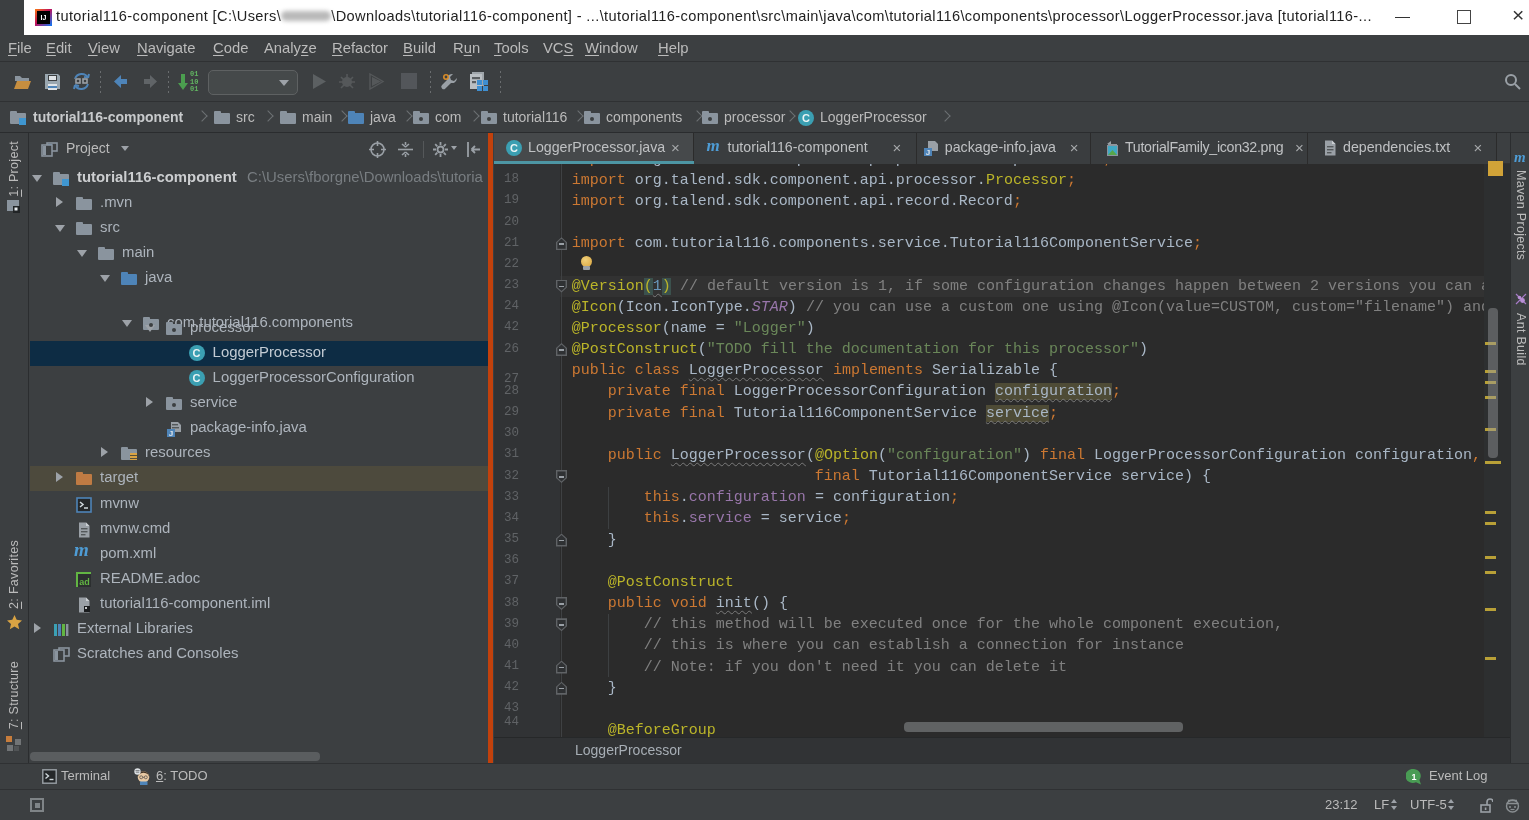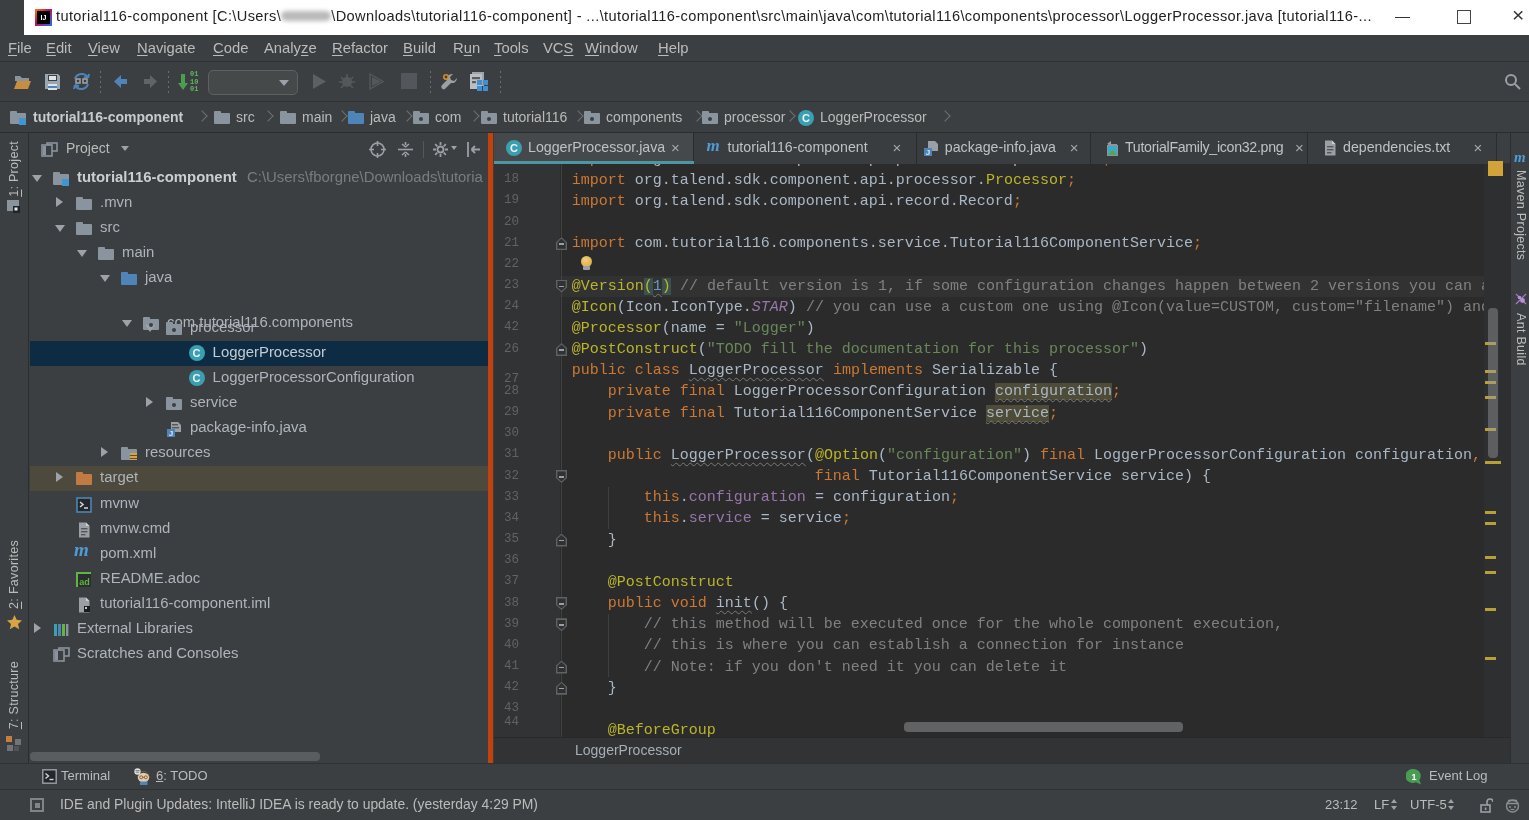--- a/index.html
+++ b/index.html
@@ -692,21 +692,20 @@
   <div class="sbtext" style="left:156px;top:5px;"><u>6</u>: TODO</div>
   <svg class="abs" style="left:1406px;top:6px;" width="17" height="16" viewBox="0 0 17 16">
     <path d="M8 0 a7.5 7 0 1 0 2 13.3 l5 2.2 -1.6 -4.5 A7.5 7 0 0 0 8 0 z" fill="#499c54"></path>
     <text x="8" y="10.5" font-size="9" font-weight="bold" fill="#fff" text-anchor="middle" font-family="Liberation Sans">1</text>
   </svg>
   <div class="sbtext" style="left:1429px;top:5px;">Event Log</div>
 </div>
 <div id="statusbar">
   <div class="abs" style="left:30px;top:8px;width:14px;height:14px;border:2px solid #7f8487;"></div>
   <div class="abs" style="left:34.5px;top:12.5px;width:5px;height:5px;background:#7f8487;"></div>
-  <div class="sbtext" style="left:60px;top:6px;font-size:13.9px;">IDE and Plugin Updates: IntelliJ IDEA is ready to update. (yesterday 4:29 PM)</div>
   <div class="sbtext" style="left:1325px;top:7px;">23:12</div>
   <div class="sbtext" style="left:1374px;top:7px;">LF</div>
   <div class="abs" style="left:1391px;top:9px;width:0;height:0;border-left:3.5px solid transparent;border-right:3.5px solid transparent;border-bottom:4.5px solid #9da2a8;"></div>
   <div class="abs" style="left:1391px;top:15.5px;width:0;height:0;border-left:3.5px solid transparent;border-right:3.5px solid transparent;border-top:4.5px solid #9da2a8;"></div>
   <div class="sbtext" style="left:1410px;top:7px;">UTF-5</div>
   <div class="abs" style="left:1448px;top:9px;width:0;height:0;border-left:3.5px solid transparent;border-right:3.5px solid transparent;border-bottom:4.5px solid #9da2a8;"></div>
   <div class="abs" style="left:1448px;top:15.5px;width:0;height:0;border-left:3.5px solid transparent;border-right:3.5px solid transparent;border-top:4.5px solid #9da2a8;"></div>
   <svg class="abs" style="left:1479px;top:8px;" width="14" height="15" viewBox="0 0 14 15">
     <rect x="2" y="7" width="9" height="7" fill="none" stroke="#9aa0a6" stroke-width="1.6"></rect>
     <path d="M8 7 v-3 a3 3 0 0 1 6 0" fill="none" stroke="#9aa0a6" stroke-width="1.6"></path>

